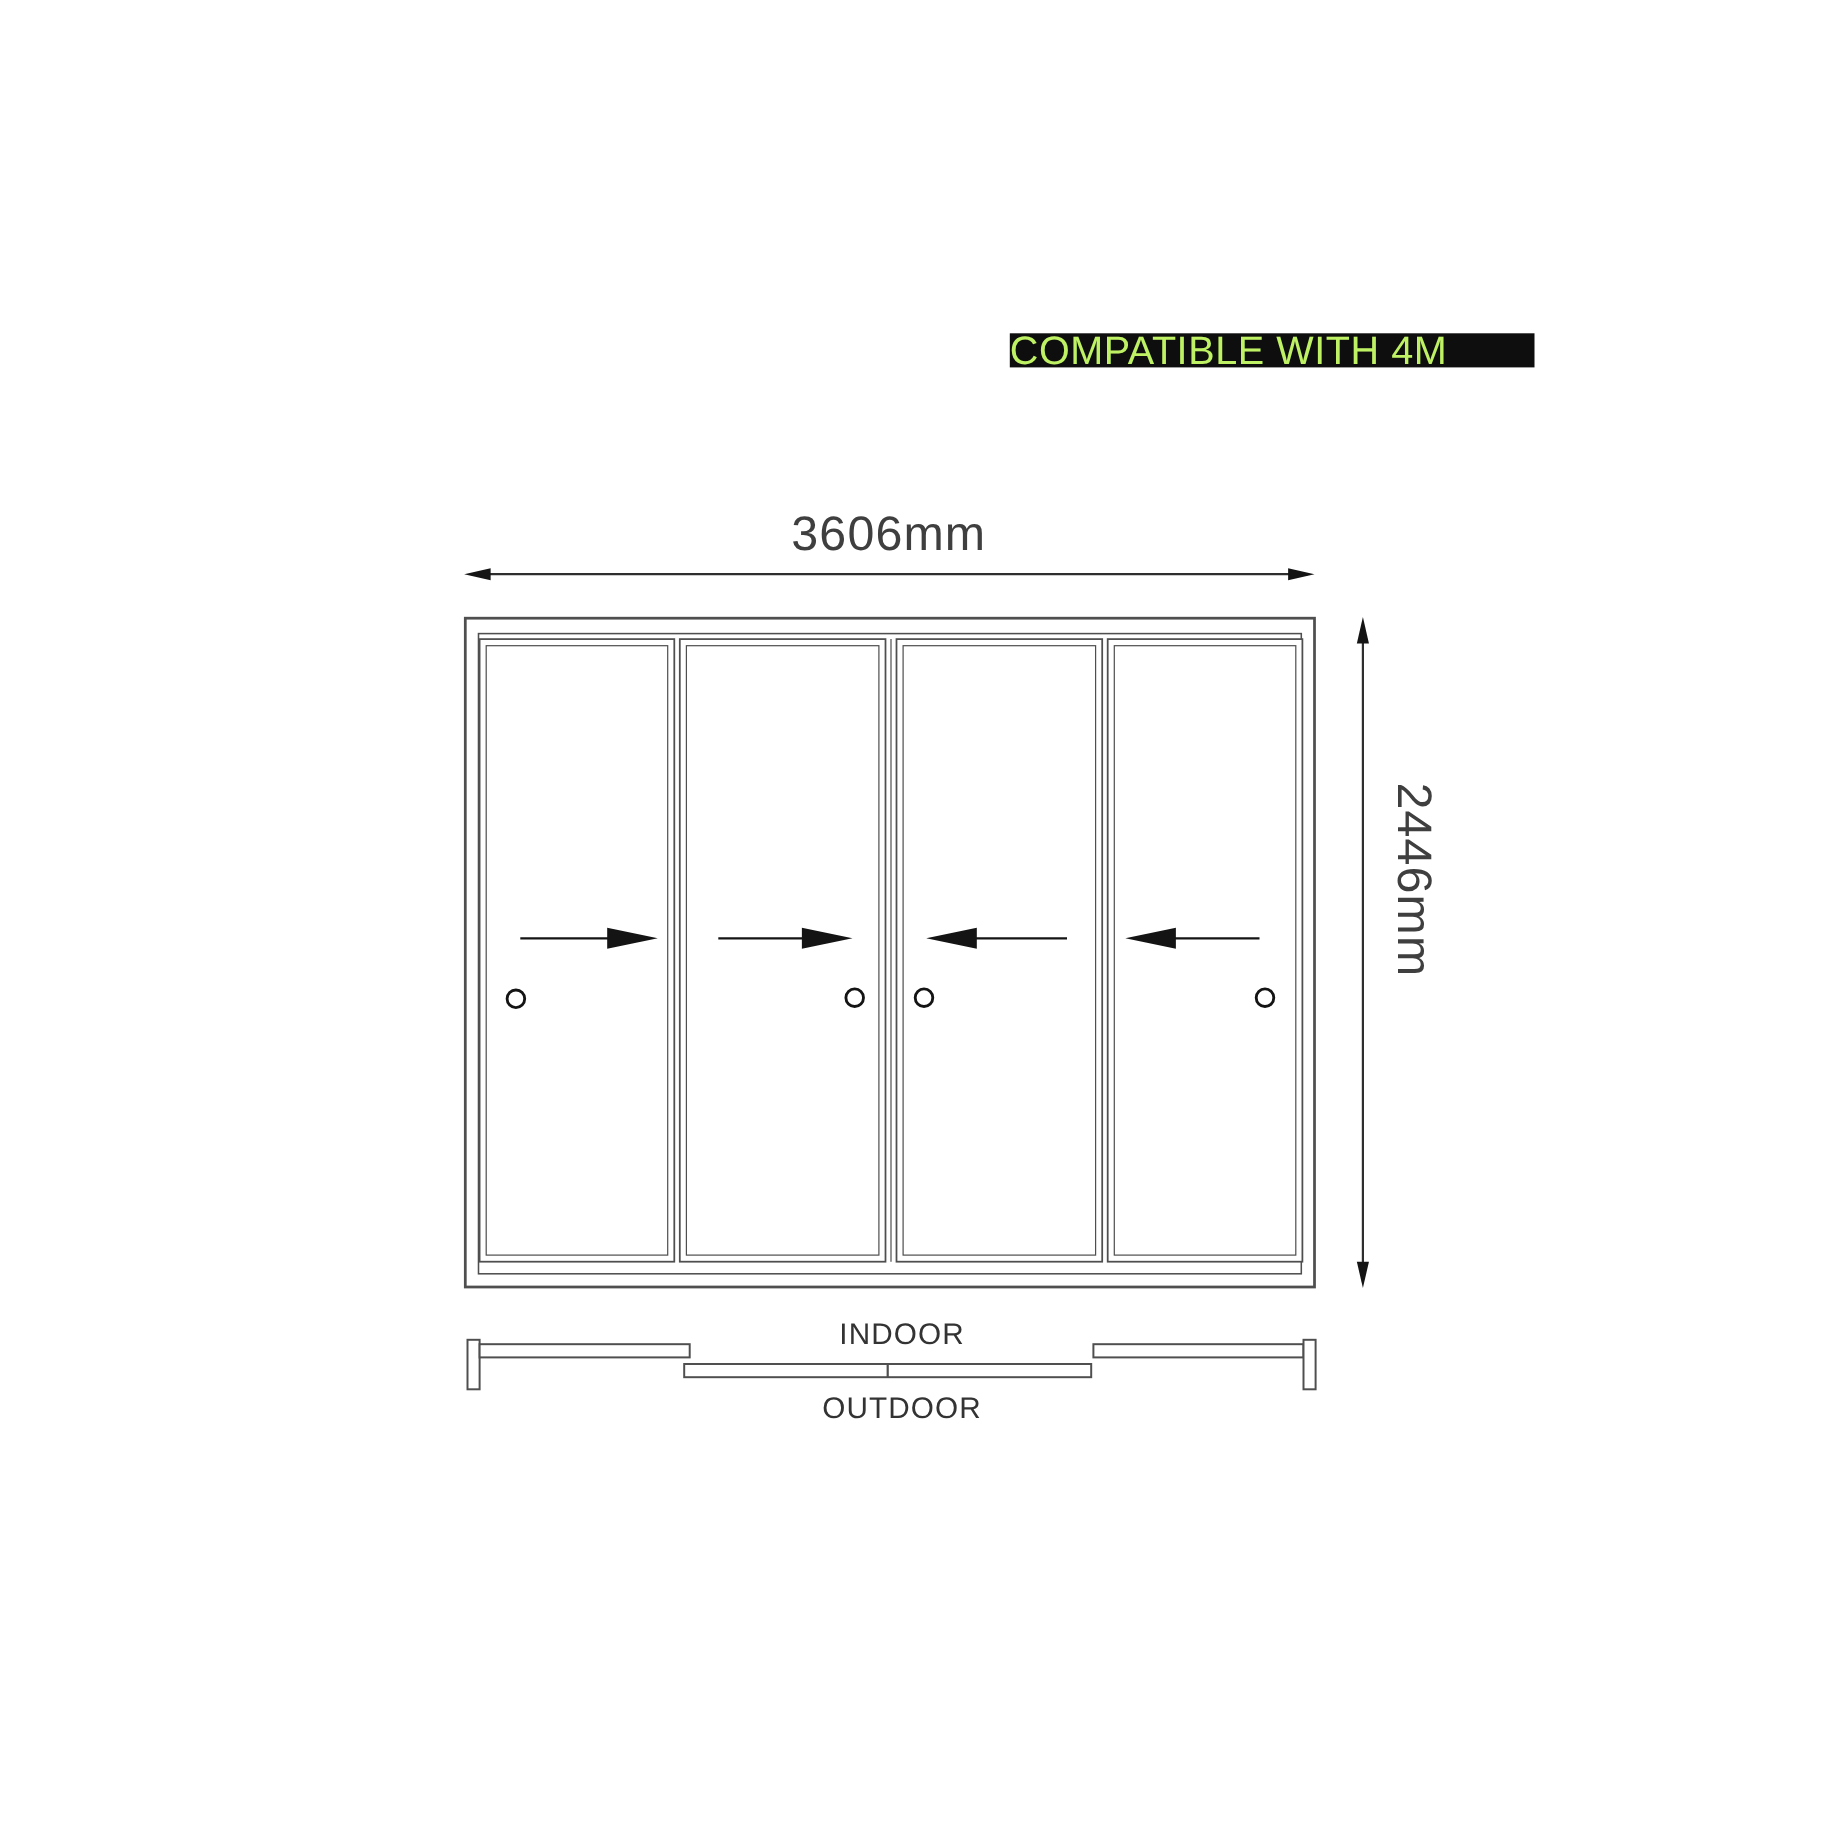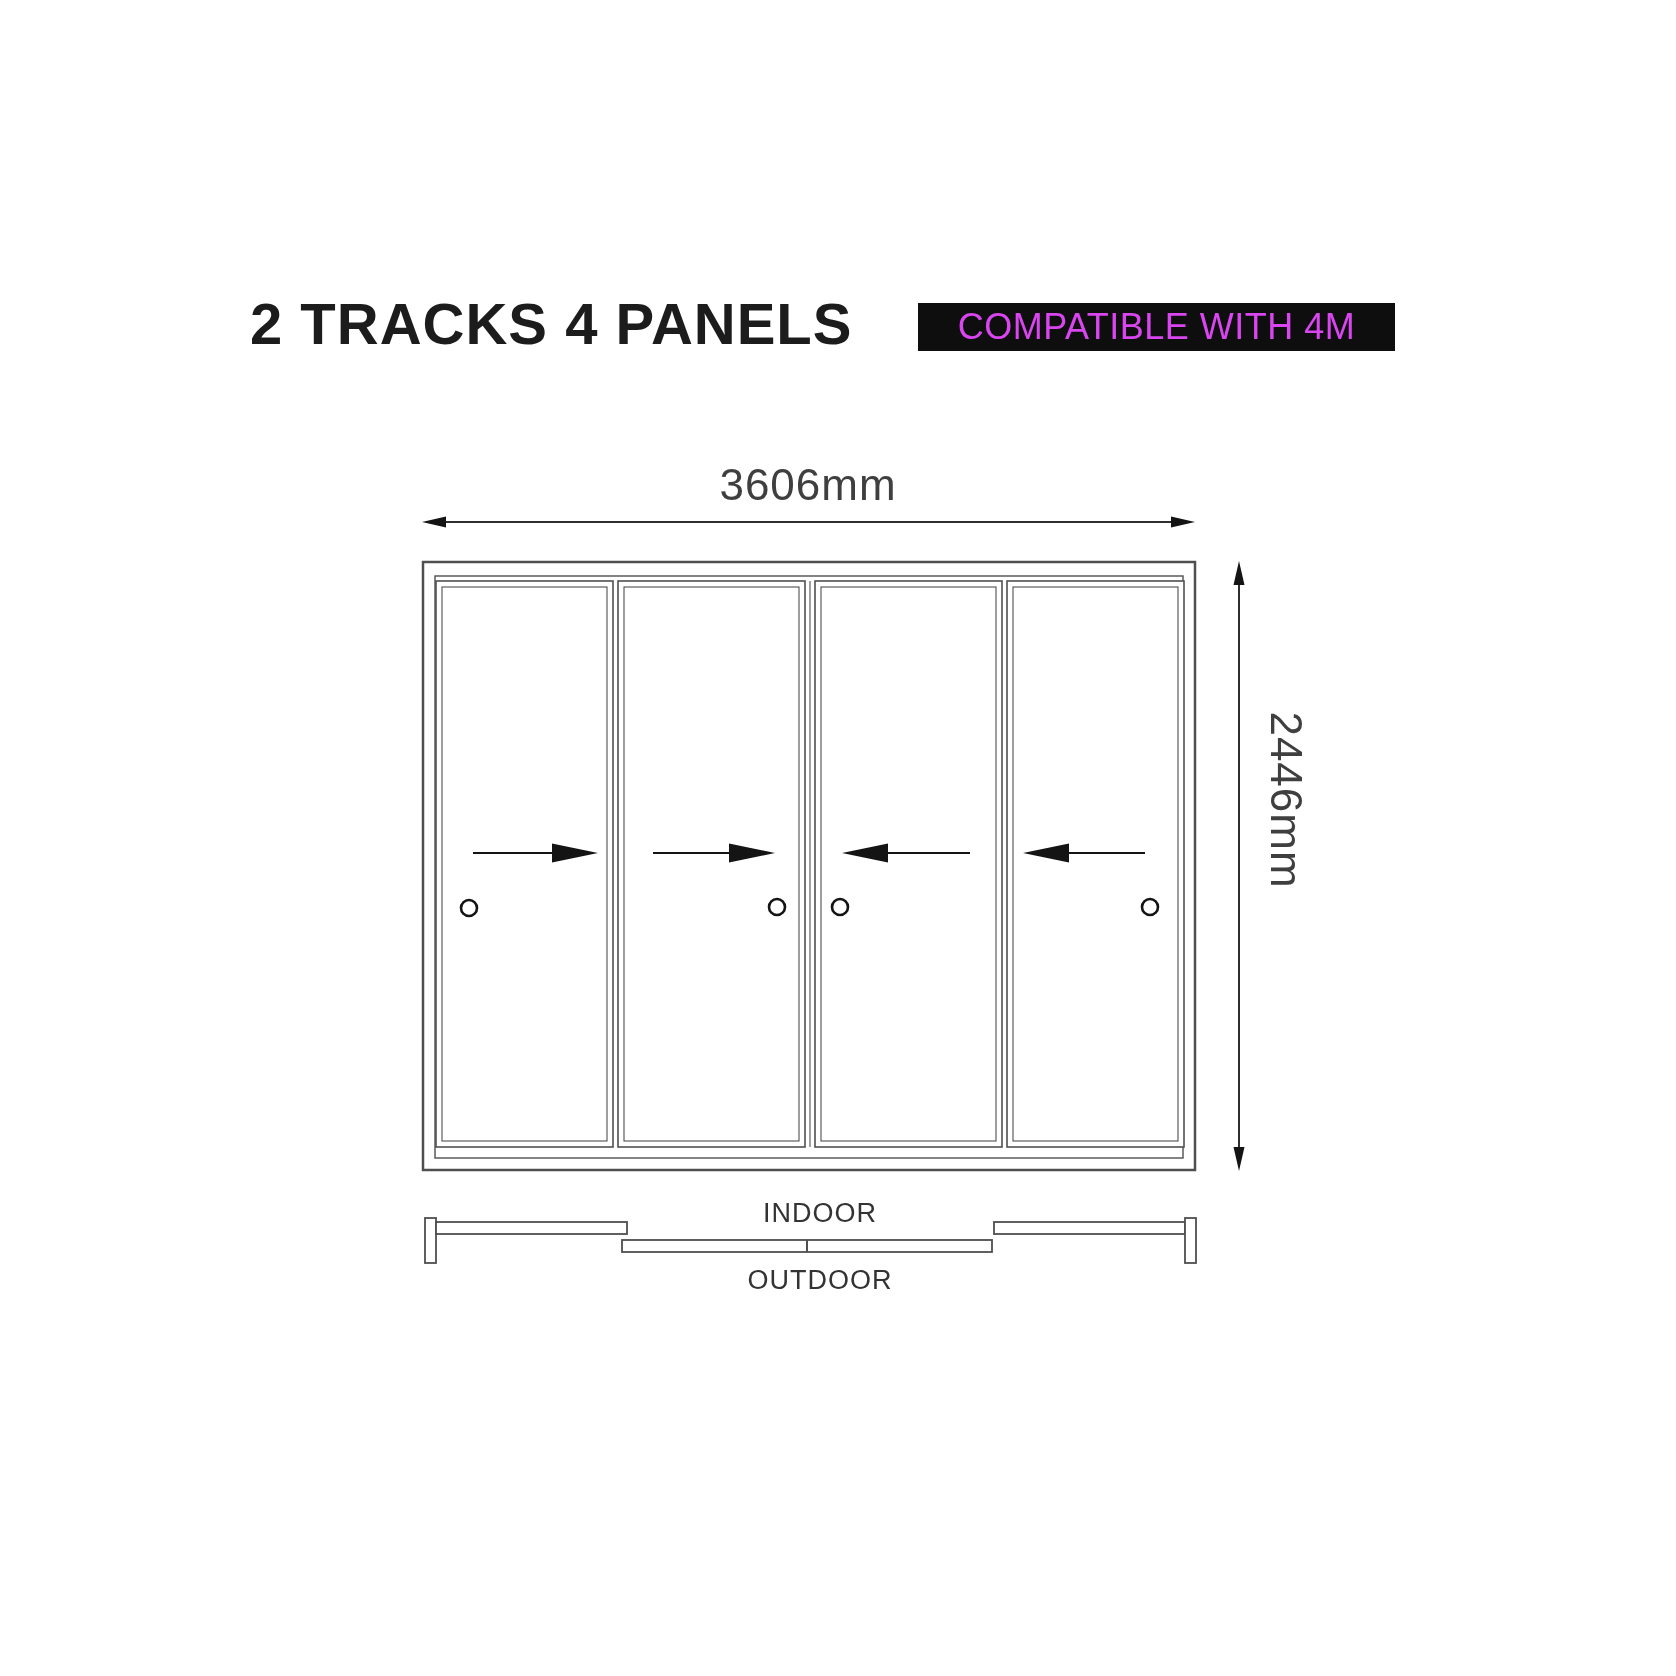--- a/index.html
+++ b/index.html
@@ -9,38 +9,37 @@
     background:#ffffff;
     font-family:"Liberation Sans",sans-serif;
     overflow:hidden;
   }
   .title{
     position:absolute;left:250px;top:295px;
     font-size:58px;font-weight:800;letter-spacing:1px;
     color:#1c1c1c;white-space:nowrap;line-height:1;
   }
   .badge{
-    position:absolute;left:918px;top:303px;width:477px;height:48px;
-    background:#0e0e0e;color:#d946ef;
-    display:flex;align-items:center;justify-content:center;
+    position:absolute;left:918px;top:303px;width:477px;height:31px;
+    background:#0e0e0e;color:#bef264;
+    display:flex;align-items:center;justify-content:flex-start;
     font-size:36px;font-weight:400;letter-spacing:0.5px;white-space:nowrap;
   }
   svg text{
     font-family:"Liberation Sans",sans-serif;
     fill:#3f3f3f;
   }
   .dim-text{font-size:44px;letter-spacing:1px;font-weight:300;}
   .plan-text{font-size:27px;letter-spacing:1px;font-weight:300;fill:#333;}
 </style>
 </head>
 <body>
 
 <div class="page">
 
-  <div class="title">2 TRACKS 4 PANELS</div>
   <div class="badge">
     <span>COMPATIBLE WITH 4M</span>
   </div>
 
   <svg width="1676" height="1676" viewBox="0 0 1676 1676" style="position:absolute;left:0;top:0;" xmlns="http://www.w3.org/2000/svg">
 
     <g>
       <text class="dim-text" x="808" y="500" text-anchor="middle">3606mm</text>
       <line x1="428" y1="522" x2="1189" y2="522" stroke="#2e2e2e" stroke-width="2"></line>
       <polygon points="422,522 446,516.5 446,527.5" fill="#141414"></polygon>

